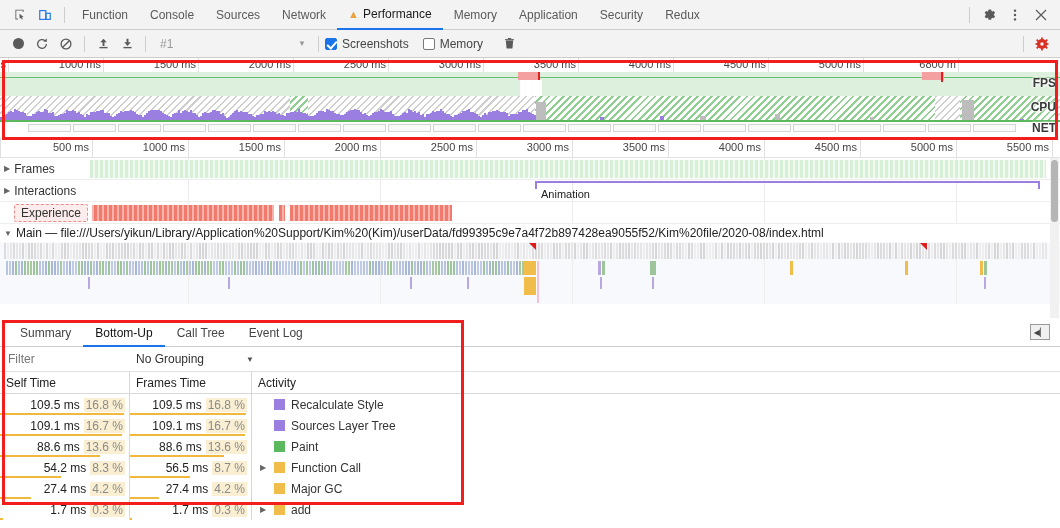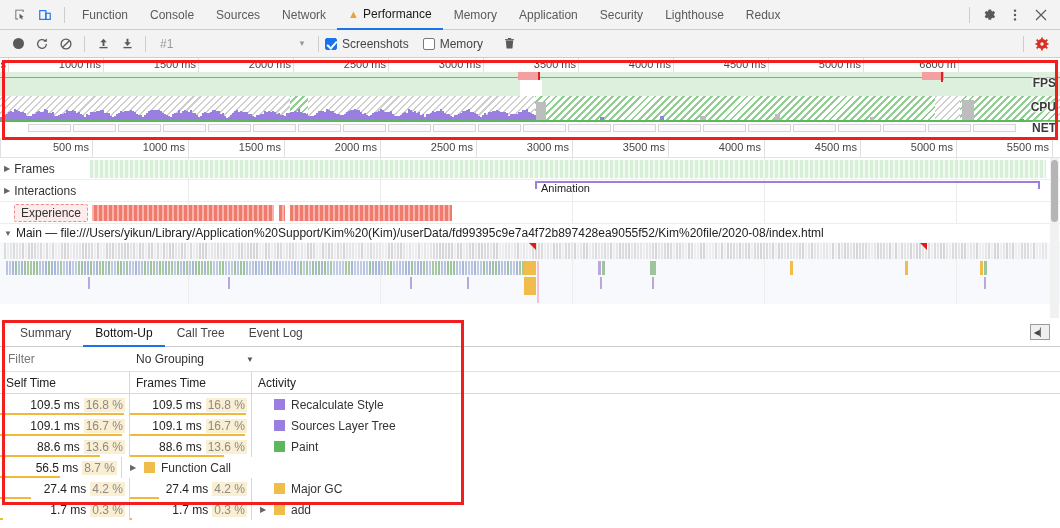--- a/index.html
+++ b/index.html
@@ -225,23 +225,20 @@
         <span>Performance</span>
       </div>
       <div class="tab">
           <span>Memory</span>
         </div>
       <div class="tab">
           <span>Application</span>
         </div>
       <div class="tab">
           <span>Security</span>
-        </div>
-      <div class="tab">
-          <span>Lighthouse</span>
         </div>
       <div class="tab">
           <span>Redux</span>
         </div>
     </div>
     <div class="tabbar-right">
       <div class="tb-sep"></div>
       <div class="tb-icon">
         <svg width="14" height="14" viewBox="0 0 16 16">
             <path d="M8 5.3A2.7 2.7 0 108 10.7 2.7 2.7 0 008 5.3zm0 4.1a1.4 1.4 0 110-2.8 1.4 1.4 0 010 2.8z" fill="#5a5a5a"></path>
@@ -750,21 +747,21 @@
       </div>
     </div>
 
     <div class="track" style="height:22px;">
       <div class="track-gridline" style="left:188px"></div>
         <div class="track-gridline" style="left:380px"></div>
       <div class="track-gridline" style="left:572px"></div>
         <div class="track-gridline" style="left:764px"></div>
       <div class="track-gridline" style="left:956px"></div>
       <div class="anim-bar" style="left:535px;top:1px;width:505px;"></div>
-      <div class="anim-label" style="left:541px;top:2px;">Animation</div>
+      <div class="anim-label" style="left:541px;top:8px;">Animation</div>
       <div class="track-title">
         <span class="caret">▶</span>
         <span>Interactions</span>
       </div>
     </div>
 
     <div class="track" style="height:22px;">
       <div class="track-gridline" style="left:188px"></div>
         <div class="track-gridline" style="left:380px"></div>
       <div class="track-gridline" style="left:572px"></div>
@@ -1418,20 +1415,25 @@
             <span class="pct">13.6 %</span>
             <span class="bar-underline" style="width: 93.94px;"></span>
           </div>
           <div class="cell-act">
             <span class="row-caret"></span>
             <span class="swatch" style="background: rgb(92, 184, 92);"></span>
             <span>Paint</span>
           </div>
         </div>
         <div class="grid-row">
+          <div class="cell-time">
+            <span class="ms">54.2 ms</span>
+            <span class="pct">8.3 %</span>
+            <span class="bar-underline" style="width: 61.1px;"></span>
+          </div>
           <div class="cell-time c2">
             <span class="ms">56.5 ms</span>
             <span class="pct">8.7 %</span>
             <span class="bar-underline" style="width: 59.78px;"></span>
           </div>
           <div class="cell-act">
             <span class="row-caret">▶</span>
             <span class="swatch" style="background: rgb(240, 188, 74);"></span>
             <span>Function Call</span>
           </div>

